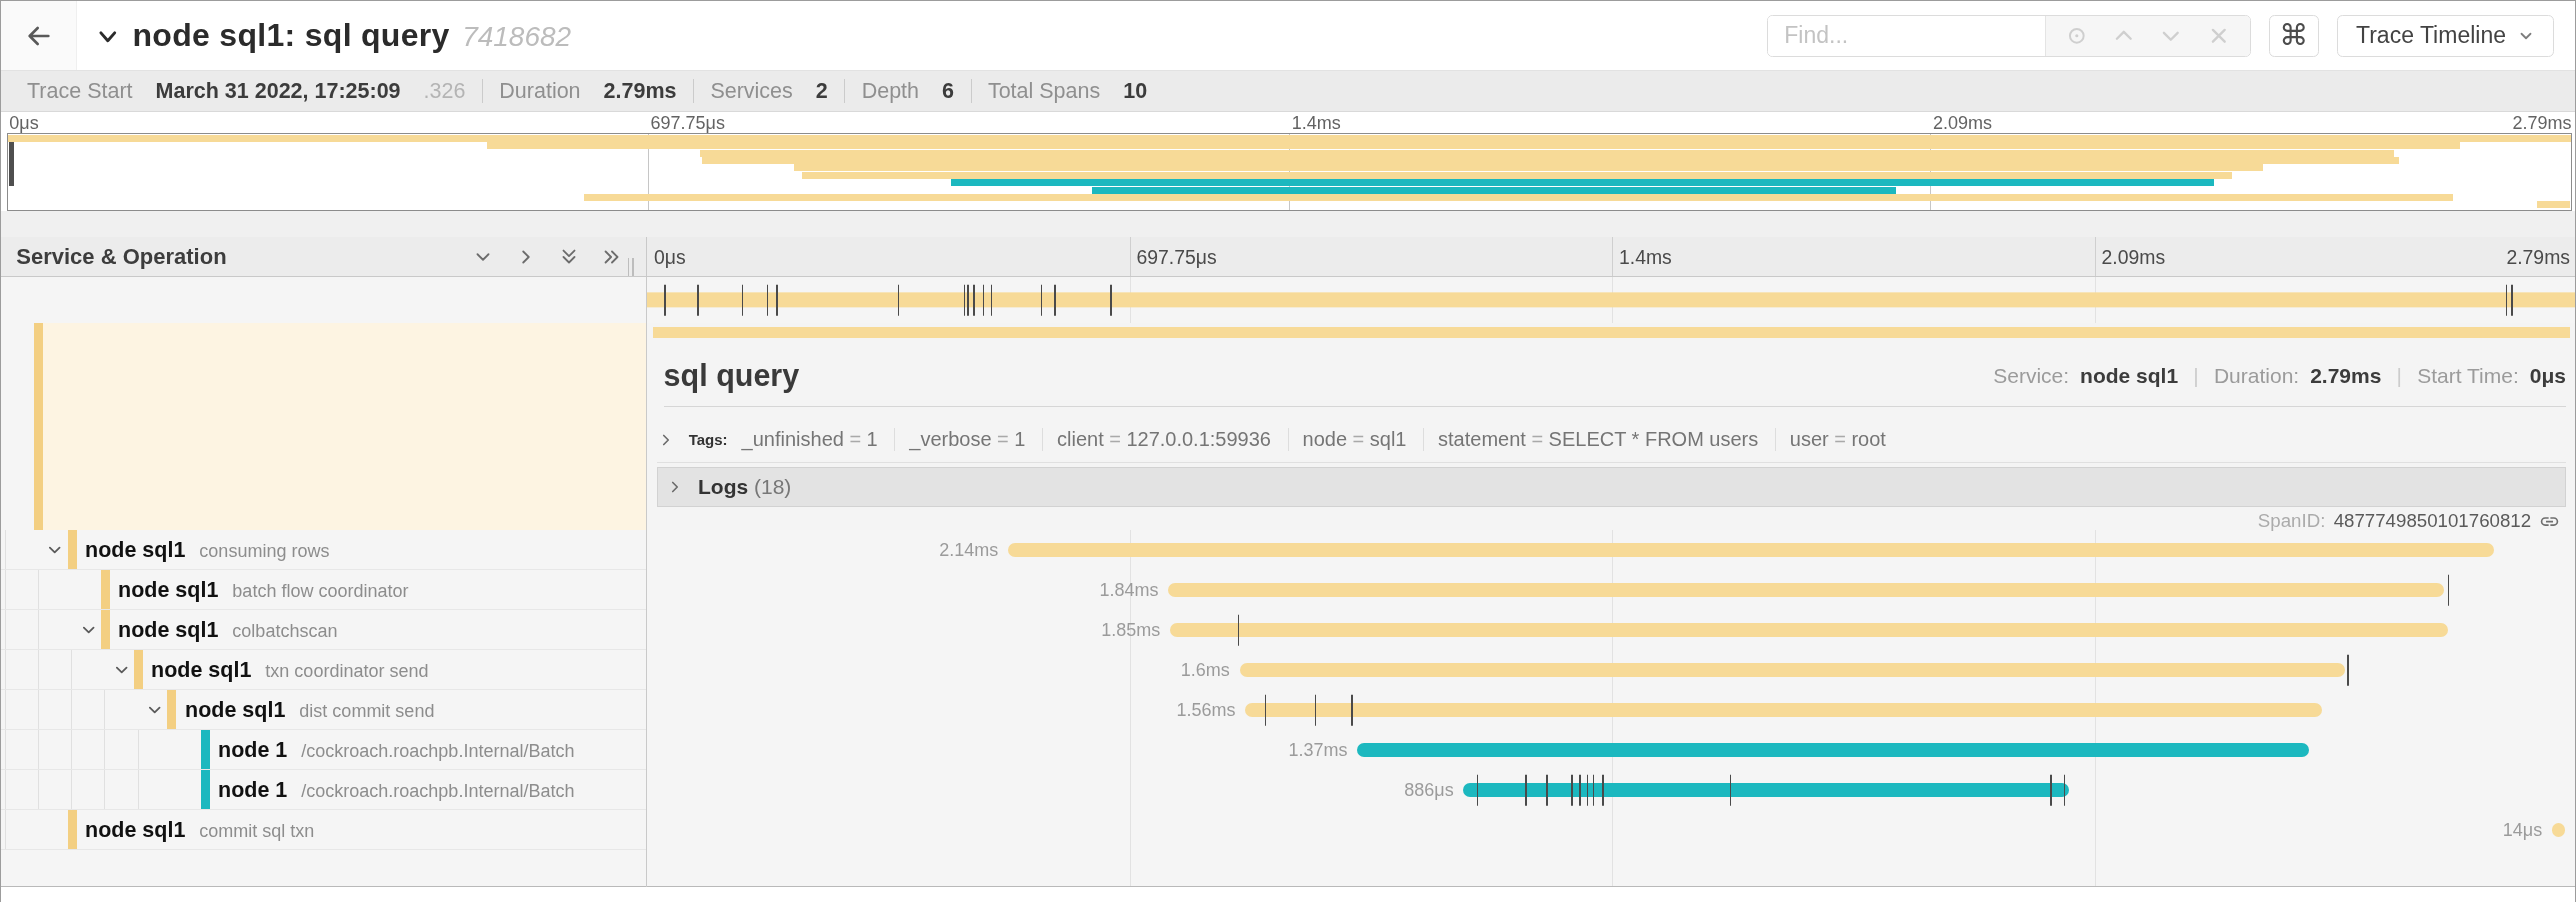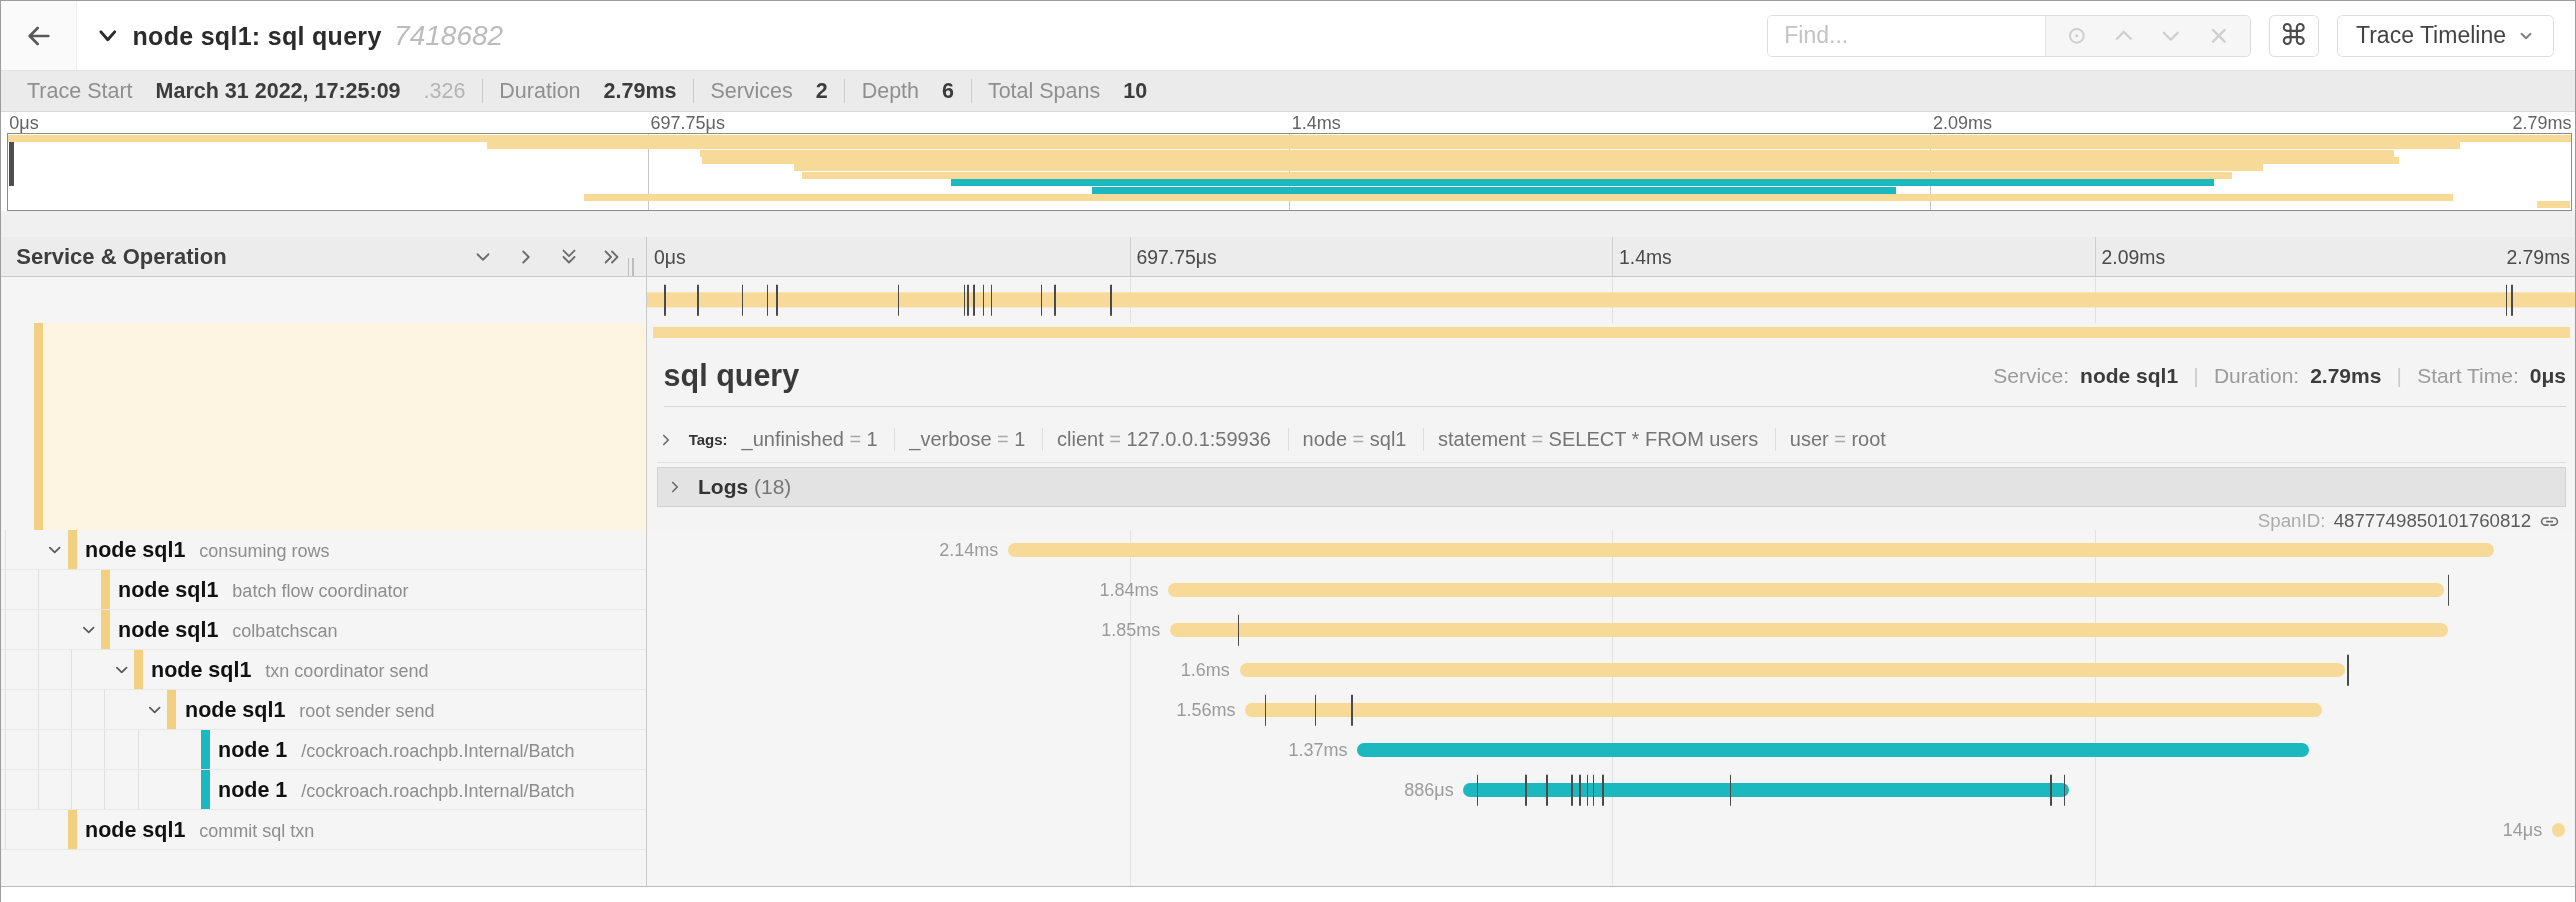--- a/index.html
+++ b/index.html
@@ -6,21 +6,21 @@
   html,body { background:#fff; }
   body { font-family:"Liberation Sans", sans-serif; color:#3a3a3a; }
   .app { position:relative; width:2576px; height:903px; background:#fff; border:0.7px solid #9c9c9c; overflow:hidden; }
 
   
   .topbar { position:absolute; left:0; top:0; width:100%; height:69px; background:#fff; display:flex; align-items:center; }
   .back-btn { width:76px; height:69px; display:flex; align-items:center; justify-content:center; border-right:0.7px solid #efefef; background:#fafafa; cursor:pointer; }
   .back-btn svg { width:32px; height:32px; stroke:#595959; }
   .title-wrap { display:flex; align-items:baseline; margin-left:19.4px; gap:12.5px; }
   .title-chevron svg { width:23.6px; height:23.6px; stroke:#2b2b2b; position:relative; top:2.8px; }
-  .trace-title { font-size:25px; font-weight:bold; color:#2b2b2b; letter-spacing:0.3px; }
+  .trace-title { font-size:32px; font-weight:bold; color:#2b2b2b; letter-spacing:0.3px; }
   .trace-id { font-size:28px; color:#bcbcbc;font-style:italic; }
   .topbar-right { margin-left:auto; display:flex; align-items:center; gap:18px; padding-right:21px; }
   .find-group { display:flex; height:42px; border:0.7px solid #dcdcdc; border-radius:5.5px; overflow:hidden; background:#fff; }
   .find-input { width:277px; border:none; outline:none; padding:0 16.6px; font-size:23px; font-family:"Liberation Sans",sans-serif; color:#555; background:#fff; }
   .find-input::placeholder { color:#c3c3c3; }
   .find-icons { display:flex; align-items:center; gap:23.6px; padding:0 19.4px; background:#f6f6f6; border-left:0.7px solid #e4e4e4; }
   .find-icons svg { width:23.6px; height:23.6px; stroke:#cfcfcf; }
   .sq-btn { height:42px; min-width:50px; padding:0 9.7px; display:flex; align-items:center; justify-content:center; border:0.7px solid #dcdcdc; border-radius:5.5px; background:#fff; cursor:pointer; }
   .cmd-glyph { font-size:29px; color:#4c4c4c; line-height:1; }
   .view-btn { height:42px; padding:0 18px; display:flex; align-items:center; gap:11px; border:0.7px solid #dcdcdc; border-radius:5.5px; background:#fff; font-size:23px; color:#434343; cursor:pointer; }
@@ -403,21 +403,21 @@
             <i class="guide" style="left: 3.5px;"></i>
             <i class="guide" style="left: 37px;"></i>
             <i class="guide" style="left: 70px;"></i>
             <i class="guide" style="left: 103px;"></i>
             <span class="tree-chevron" style="left: 144px;">
               <svg viewBox="0 0 24 24" fill="none" stroke-width="2.2" stroke-linecap="round" stroke-linejoin="round">
                 <path d="M6 9l6 6 6-6"></path>
               </svg>
             </span>
             <i class="colorbar" style="left: 166px; background: rgb(243, 207, 130);"></i>
-            <span class="svc-name" style="left: 184px;">node sql1<span class="op-name">root sender send</span></span>
+            <span class="svc-name" style="left: 184px;">node sql1<span class="op-name">dist commit send</span></span>
           </div>
           <div class="row-right">
             <div class="bar" style="left: 31%; width: 55.8%; background: rgb(247, 218, 151);"></div>
             <span class="bar-label" style="left: 31%;">1.56ms</span>
             <i class="tick" style="left: 32%;"></i>
             <i class="tick" style="left: 34.6%;"></i>
             <i class="tick" style="left: 36.5%;"></i>
           </div>
         </div>
         <div class="span-row">

